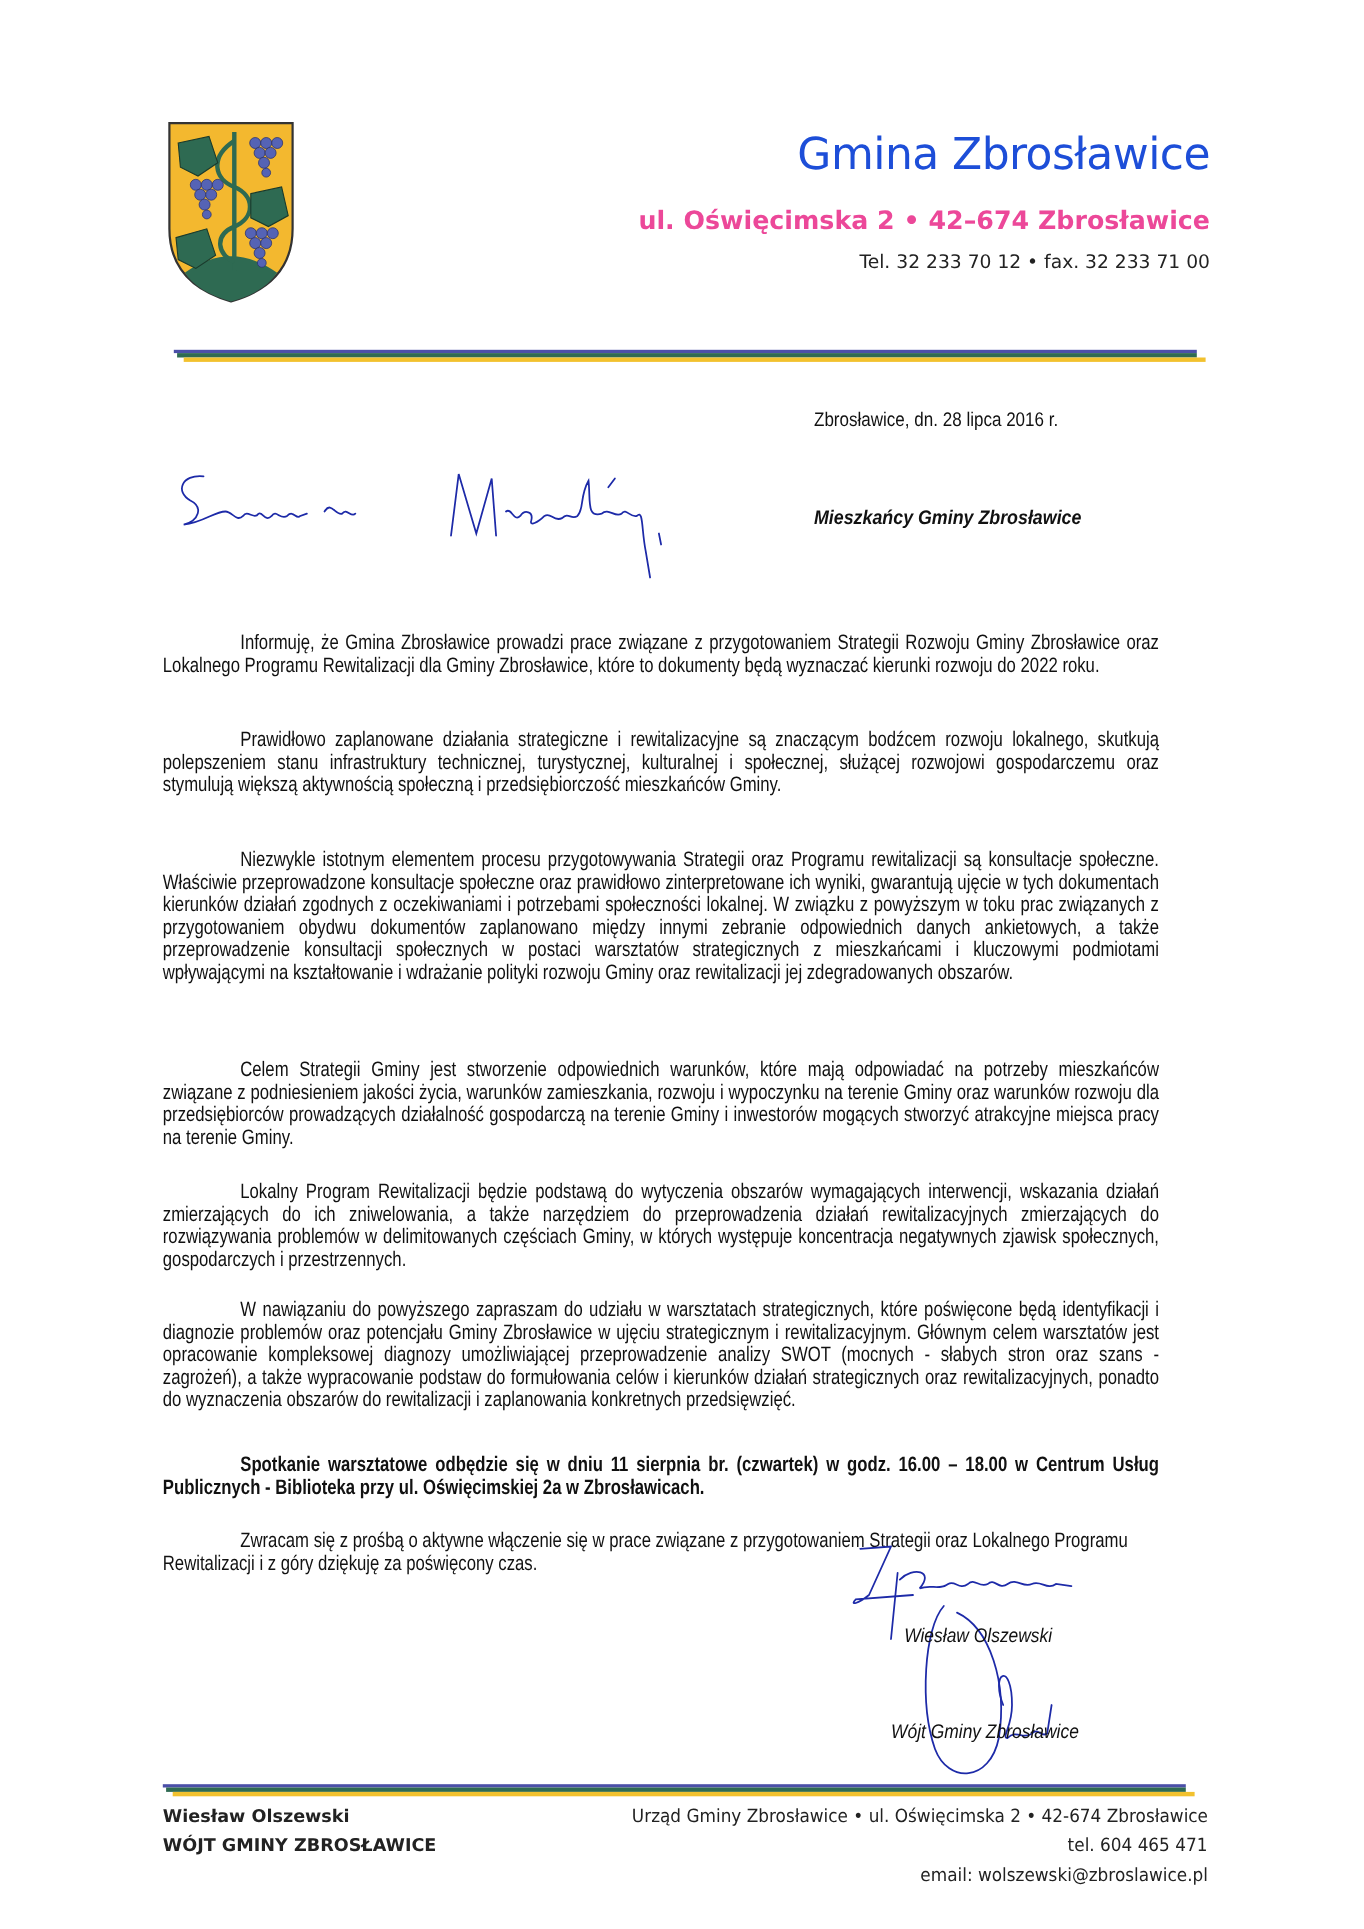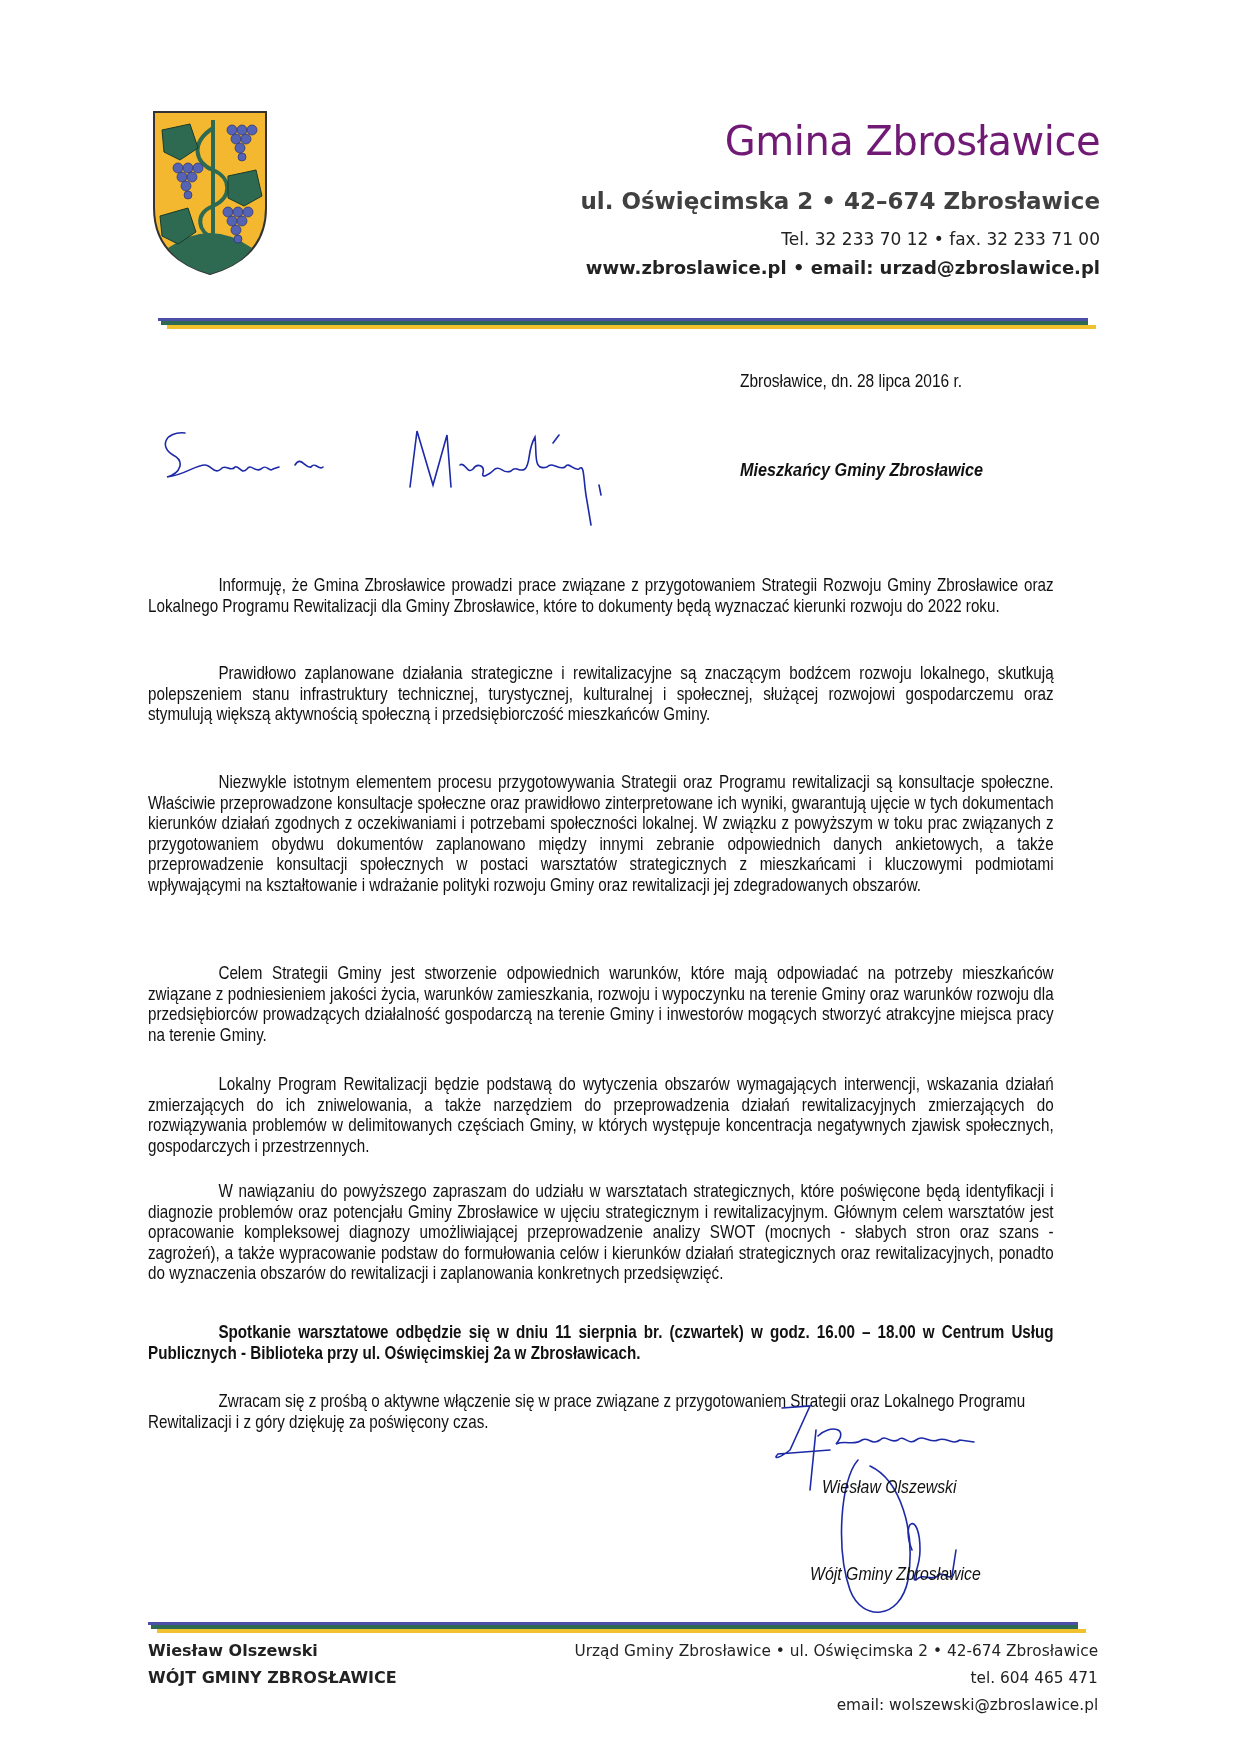--- a/index.html
+++ b/index.html
@@ -2,22 +2,22 @@
 <html><head>
 <meta charset="utf-8">
 <style>
   html, body { margin: 0; padding: 0; background: #ffffff; }
   body { width: 1240px; height: 1754px; position: relative; overflow: hidden; color: #111; }
   .page { position: absolute; left: 0; top: 0; width: 1240px; height: 1754px; }
 
   
   .crest { position: absolute; left: 150px; top: 108px; width: 120px; height: 170px; }
   .hdr { position: absolute; right: 140px; text-align: right; font-family: "DejaVu Sans", sans-serif; color: #222; white-space: nowrap; }
-  .hdr-title { top: 118px; font-size: 40px; letter-spacing: -0.5px; color: #701a75; }
-  .hdr-addr { top: 188px; font-size: 23px; font-weight: bold; color: #404040; }
+  .hdr-title { top: 118px; font-size: 40px; letter-spacing: -0.5px; color: #1d4ed8; }
+  .hdr-addr { top: 188px; font-size: 23px; font-weight: bold; color: #ec4899; }
   .hdr-tel { top: 229px; font-size: 17px; font-weight: normal; }
   .hdr-web { top: 257px; font-size: 18px; font-weight: bold; }
 
   .stripe { position: absolute; height: 12px; }
   .stripe .b { position: absolute; left: 0; right: 0; top: 0; height: 3px; background: #4b4fa8; }
   .stripe .g { position: absolute; left: 3px; right: 0; top: 3px; height: 4px; background: #2e6a52; }
   .stripe .y { position: absolute; left: 9px; right: -8px; top: 7px; height: 4px; background: #f2c12e; }
   .stripe-top { left: 158px; top: 318px; width: 930px; }
   .stripe-bottom { left: 148px; top: 1622px; width: 930px; }
 
@@ -85,21 +85,20 @@
       <circle cx="82" cy="113" r="5"></circle>
         <circle cx="92" cy="113" r="5"></circle>
         <circle cx="86" cy="122" r="5"></circle>
         <circle cx="88" cy="131" r="4"></circle>
     </g>
   </svg>
 
   <div class="hdr hdr-title">Gmina Zbrosławice</div>
   <div class="hdr hdr-addr">ul. Oświęcimska 2 • 42–674 Zbrosławice</div>
   <div class="hdr hdr-tel">Tel. 32 233 70 12 • fax. 32 233 71 00</div>
-  <div class="hdr hdr-web">www.zbroslawice.pl • email: urzad@zbroslawice.pl</div>
 
   <div class="stripe stripe-top">
     <div class="b"></div>
       <div class="g"></div>
       <div class="y"></div>
   </div>
 
   <div class="date">Zbrosławice, dn. 28 lipca 2016 r.</div>
 
   <svg class="handsal" viewBox="0 0 600 120">

